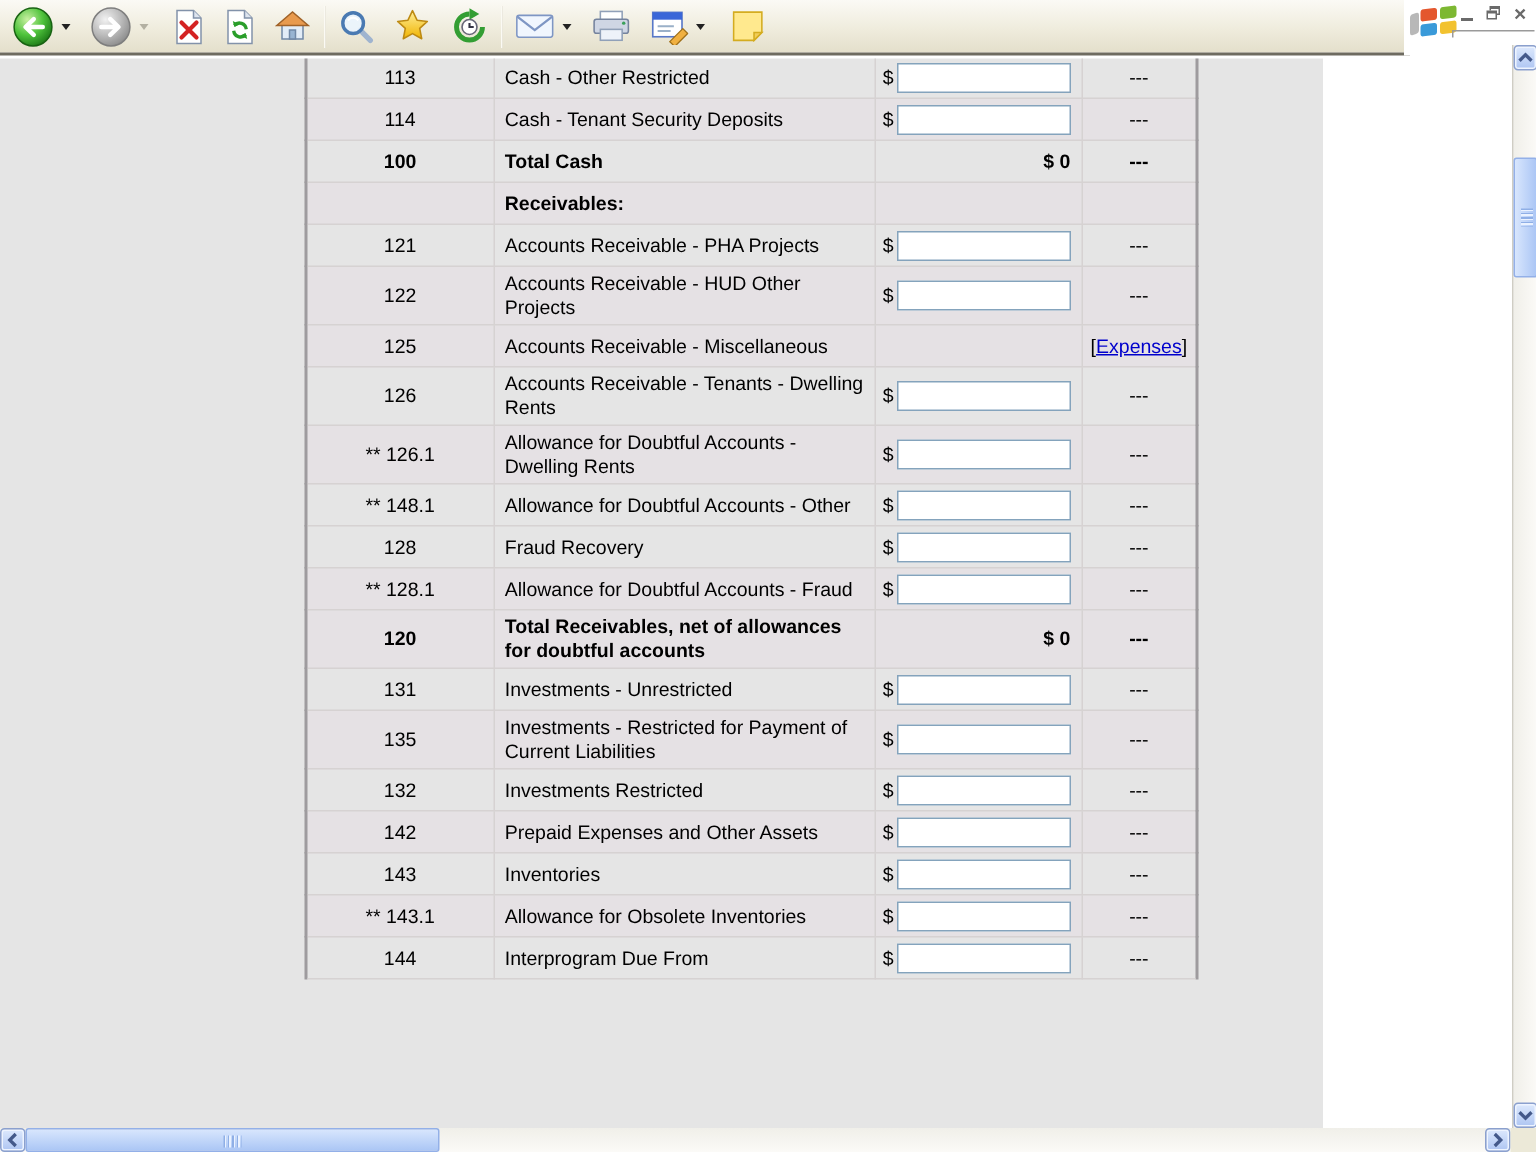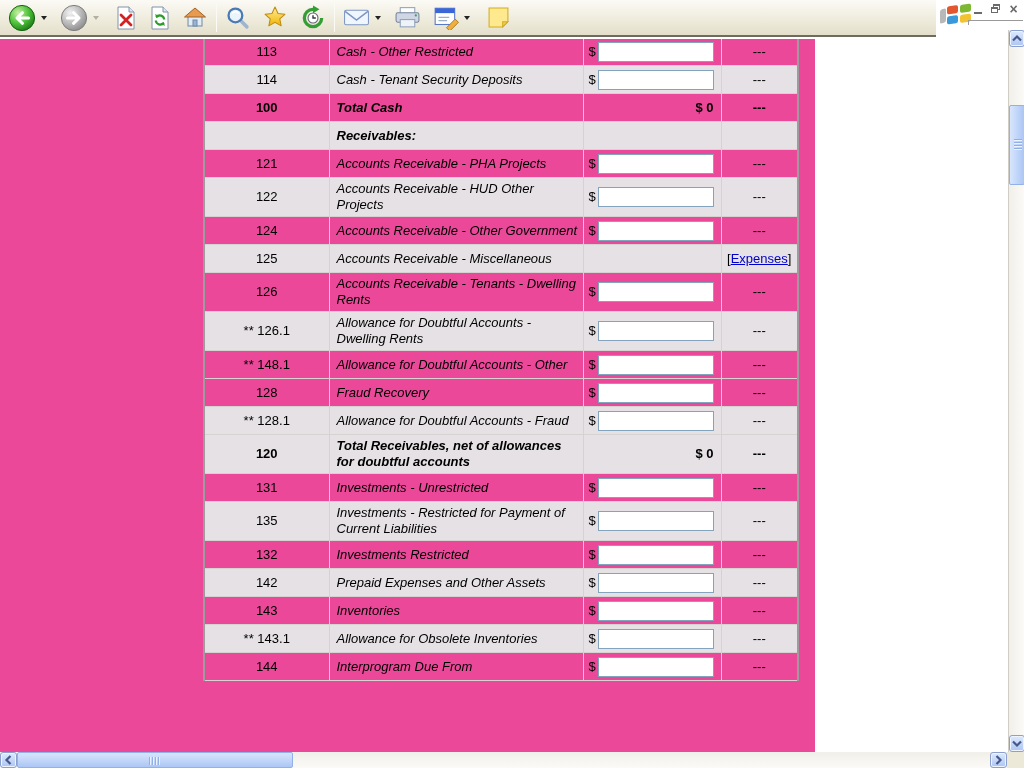--- a/index.html
+++ b/index.html
@@ -36,27 +36,27 @@
   .wbtn-min  { left:36px; }
   .wbtn-rest { left:53px; }
   .wbtn-close{ left:71px; font-size:14px; font-weight:bold; line-height:11px; }
   .wbtn-min i { position:absolute; left:2px; bottom:2px; width:8px; height:2px; background:#6a6a6a; }
   .wbtn-rest i { position:absolute; left:2px; top:4px; width:7px; height:6px; border:1px solid #6a6a6a; border-top-width:2px; background:#fff; }
   .wbtn-rest b { position:absolute; left:4px; top:1px; width:7px; height:6px; border:1px solid #6a6a6a; border-top-width:2px; }
   .tr-line { position:absolute; left:32px; top:20px; width:55px; height:5px;
              border-top:1px solid #9a9a9a; border-left:1px solid #9a9a9a; }
 
   
-  .content { position:absolute; left:0; top:39px; width:815px; height:713px; background:#ec4899; overflow:hidden; }
+  .content { position:absolute; left:0; top:39px; width:882px; height:713px; background:#e5e5e5; overflow:hidden; }
   table.fds { position:absolute; left:203px; top:-2px; border-collapse:collapse; table-layout:fixed; width:594px;
               border-left:2px solid #9e9b9e; border-right:2px solid #9e9b9e; font-size:13px; color:#000; }
   table.fds td { border:1px solid #d6d2d2; vertical-align:middle; height:28px; line-height:16px; }
   tr.alt td { background:#e5e1e4; }
   td.num  { text-align:center; padding:2px 4px; }
-  td.desc { padding:3px 4px 3px 7px;font-style:italic; }
+  td.desc { padding:3px 4px 3px 7px; }
   td.dash { text-align:center; }
   tr.type-total td, tr.type-section td { font-weight:bold; }
   td.amt .amt-wrap { display:flex; align-items:center; padding:3px 3px 3px 5px; }
   .amt-input { width:116px; height:20px; border:1px solid #84a3bc; background:#fff; margin-left:2px;
                font-family:"Liberation Sans", sans-serif; font-size:13px; padding:0 2px; }
   td.amt.total { text-align:right; padding-right:7px; font-weight:bold; }
   td.dash a { color:#0000cc; text-decoration:underline; cursor:pointer; }
 
   
   .vscroll { position:absolute; left:1008px; top:30px; width:16px; height:722px;
@@ -291,31 +291,20 @@
             <td class="num">122</td>
             <td class="desc">Accounts Receivable - HUD Other Projects</td>
             <td class="amt">
               <span class="amt-wrap">
                 <span>$</span>
                 <input type="text" class="amt-input" style="">
               </span>
             </td>
             <td class="dash">---</td>
           </tr>
-          <tr class="type-input">
-            <td class="num">124</td>
-            <td class="desc">Accounts Receivable - Other Government</td>
-            <td class="amt">
-              <span class="amt-wrap">
-                <span>$</span>
-                <input type="text" class="amt-input" style="">
-              </span>
-            </td>
-            <td class="dash">---</td>
-          </tr>
           <tr class="alt type-details">
             <td class="num">125</td>
             <td class="desc">Accounts Receivable - Miscellaneous</td>
             <td class="amt"></td>
             <td class="dash">[<a>Expenses</a>]</td>
           </tr>
           <tr class="type-input">
             <td class="num">126</td>
             <td class="desc">Accounts Receivable - Tenants - Dwelling Rents</td>
             <td class="amt">

